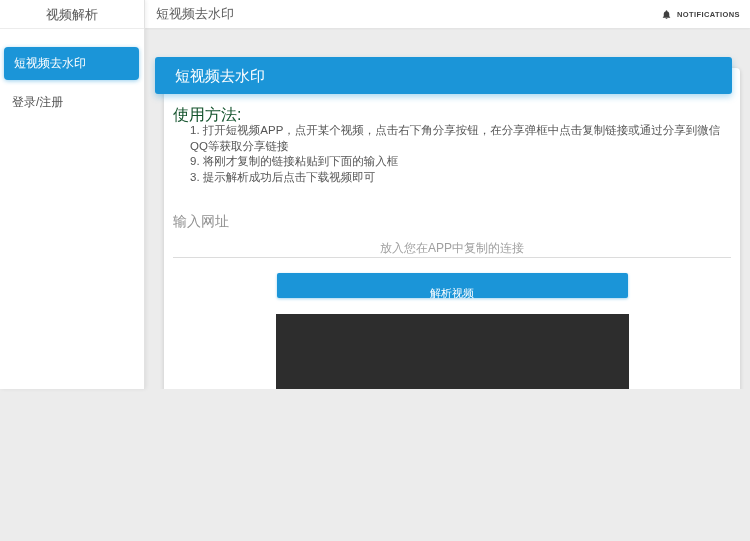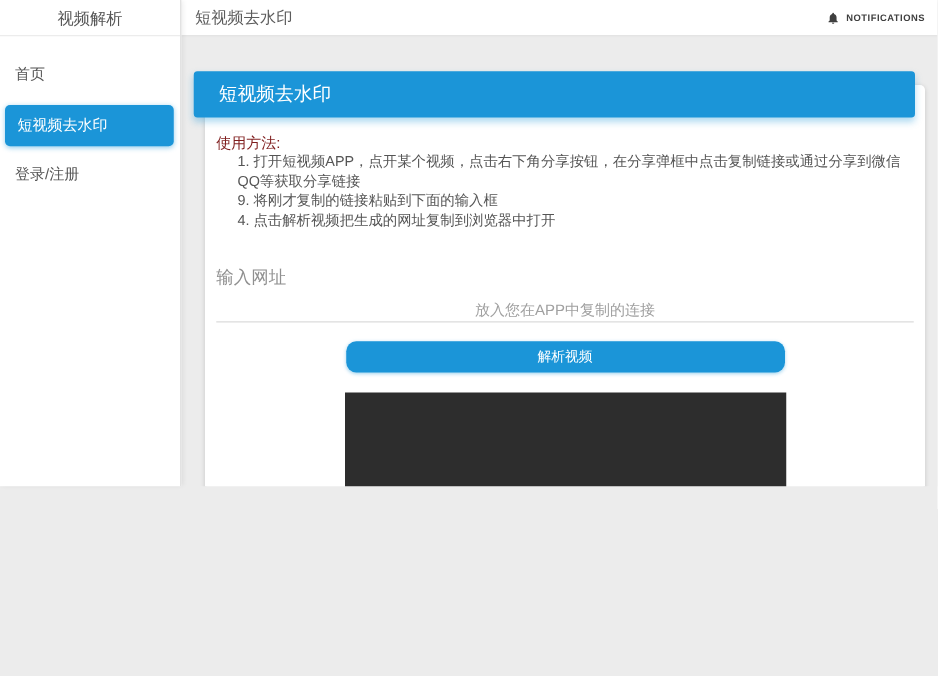--- a/index.html
+++ b/index.html
@@ -62,38 +62,38 @@
   .card-header {
     position:absolute; top:-11px; left:-9px;
     width:577px; height:37px;
     background:var(--accent); border-radius:3px;
     box-shadow:0 3px 6px rgba(27,149,216,0.35);
     color:#fff; font-size:15px; line-height:37px;
     padding-left:20px;
   }
   .card-body { padding:40px 9px 13px 9px; }
 
-  .usage-heading { font-size:12px; line-height:13px; color:#7f1d1d; margin:0; }
+  .usage-heading { font-size:16px; line-height:13px; color:#14532d; margin:0; }
   .steps { margin:2px 0 0 17px; font-size:11.5px; color:#555; }
   .step { line-height:15.5px; }
 
   .input-label { margin-top:28px; font-size:14px; color:#909090; }
   .url-input {
     display:block; width:100%; margin-top:10px;
     border:none; border-bottom:1px solid #dcdcdc; outline:none;
     font-size:12px; color:#555; padding:0 0 2px 0;
     font-family:inherit; background:transparent;text-align:center;
   }
   .url-input::placeholder { color:#a0a0a0; opacity:1; }
 
   .btn {
     display:block; width:351px; height:25px; margin:15px auto 0;
-    border:none; border-radius:8px; cursor:pointer;
+    border:none; border-radius:2px; cursor:pointer;
     background:var(--accent); color:#fff; font-size:11px;
-    font-family:inherit; line-height:25px; padding:1px;
+    font-family:inherit; line-height:25px; padding:8px;
     box-shadow:0 1px 3px rgba(27,149,216,0.4);
   }
   .btn.download { margin-top:5px; height:23px; line-height:23px; }
 
   
   .video-player {
     position:relative; width:353px; height:195px; margin:16px auto 0;
     background:#2d2d2d; cursor:pointer;
   }
   .vp-controls {
@@ -113,21 +113,20 @@
   }
 </style>
 </head>
 <body>
 
 <div class="app">
 
   <aside class="sidebar">
     <div class="sidebar-title">视频解析</div>
     <nav class="nav">
-      <div class="nav-item">首页</div>
       <div class="nav-item active">短视频去水印</div>
       <div class="nav-item">登录/注册</div>
     </nav>
   </aside>
 
   <div class="main">
 
     <header class="topbar">
       <div class="topbar-title">短视频去水印</div>
       <div class="notifications">
@@ -142,21 +141,21 @@
 
     <div class="content">
       <div class="card">
         <div class="card-header">短视频去水印</div>
         <div class="card-body">
 
           <p class="usage-heading">使用方法:</p>
           <div class="steps">
             <div class="step">1. 打开短视频APP，点开某个视频，点击右下角分享按钮，在分享弹框中点击复制链接或通过分享到微信QQ等获取分享链接</div>
             <div class="step">9. 将刚才复制的链接粘贴到下面的输入框</div>
-            <div class="step">4. 点击解析视频把生成的网址复制到浏览器中打开</div>
+            <div class="step">3. 提示解析成功后点击下载视频即可</div>
           </div>
 
           <div class="input-label">输入网址</div>
           <input class="url-input" type="text" placeholder="放入您在APP中复制的连接" style="">
 
           <button class="btn">解析视频</button>
 
           <div class="video-player">
             <div class="vp-controls">
               <div class="vp-row">

